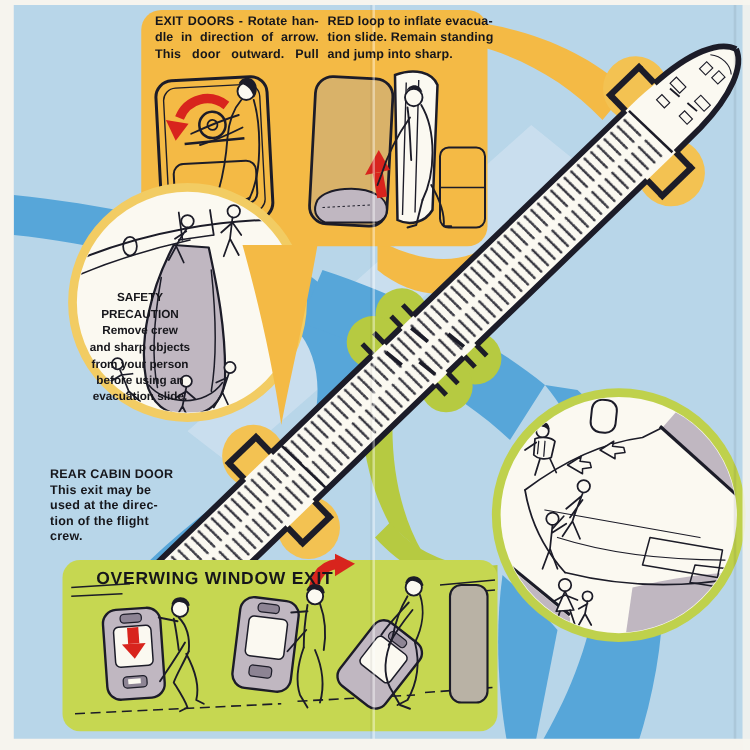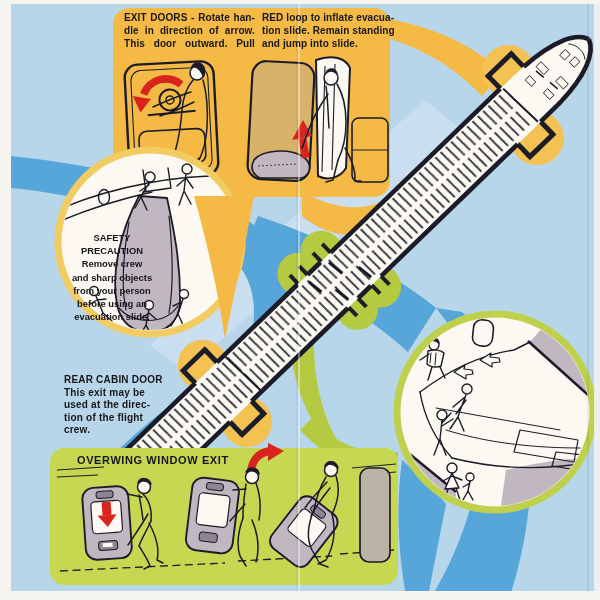--- a/index.html
+++ b/index.html
@@ -19,22 +19,22 @@
   .cmargin{fill:var(--c-margin);}
   .ringy{stroke:var(--c-ring_yellow);} .ringg{stroke:var(--c-ring_green);}
   .txt{position:absolute;color:var(--c-text,#16161b);font-weight:700;}
   .txt div{white-space:nowrap;}
   #t-exit,#t-red{font-size:10px;line-height:12.9px;letter-spacing:.1px;}
   #t-exit{left:124px;top:12px;width:131px;}
   #t-red{left:262px;top:12px;width:128px;}
   .jl div{text-align:justify;text-align-last:justify;}
   .jl div.last{text-align:left;text-align-last:left;}
   #t-safety{left:62px;top:231px;width:100px;font-size:9.4px;line-height:13.2px;text-align:center;}
-  #t-rear{left:40px;top:374px;width:118px;font-size:10px;line-height:12.6px;letter-spacing:.2px;margin-left:24px;}
-  #t-overwing{left:77px;top:454px;font-size:11px;font-weight:800;letter-spacing:.6px;}
+  #t-rear{left:40px;top:374px;width:118px;font-size:10px;line-height:12.6px;letter-spacing:.2px;}
+  #t-overwing{left:77px;top:454px;font-size:14px;font-weight:800;letter-spacing:.6px;}
 </style>
 </head>
 <body>
 
 <div id="stage">
 <svg id="art" width="600" height="600" viewBox="0 0 600 600">
   <defs>
     <clipPath id="clipL">
           <circle cx="150" cy="242" r="88"></circle>
         </clipPath>
@@ -312,21 +312,21 @@
 </svg>
 
 <div class="txt jl" id="t-exit">
       <div>EXIT DOORS - Rotate han-</div>
       <div>dle in direction of arrow.</div>
       <div>This door outward.  Pull</div>
     </div>
 <div class="txt jl" id="t-red">
       <div>RED loop to inflate evacua-</div>
       <div>tion slide. Remain standing</div>
-      <div class="last">and jump into slide.</div>
+      <div class="last">and jump into sharp.</div>
     </div>
 <div class="txt" id="t-safety">
       <div>SAFETY</div>
       <div>PRECAUTION</div>
       <div>Remove crew</div>
       <div>and sharp objects</div>
       <div>from your person</div>
       <div>before using an</div>
       <div class="last">evacuation slide.</div>
     </div>

